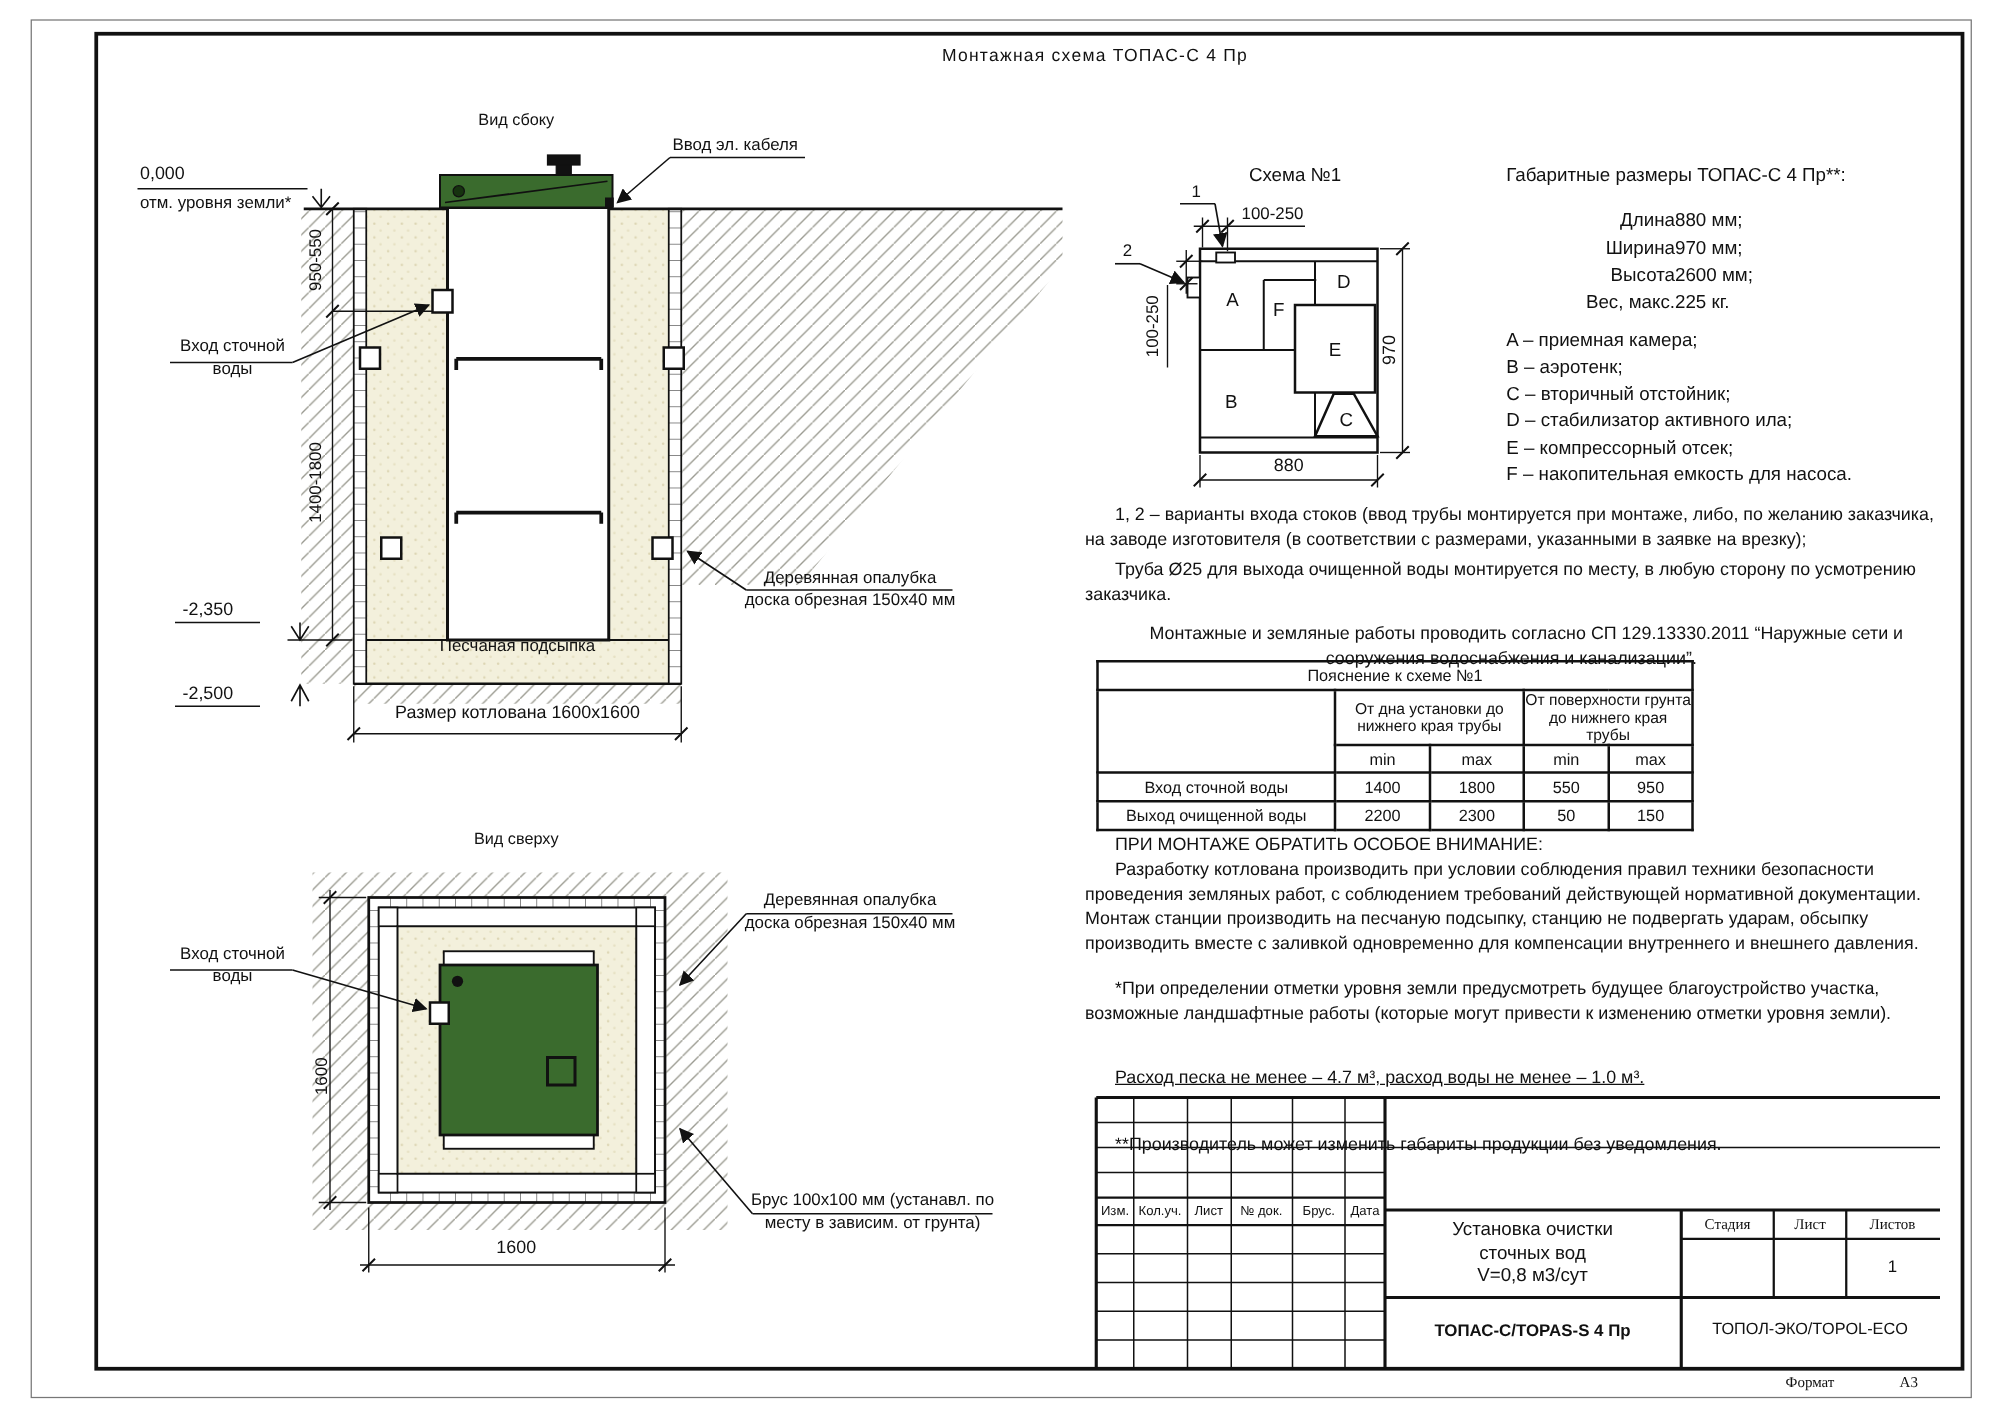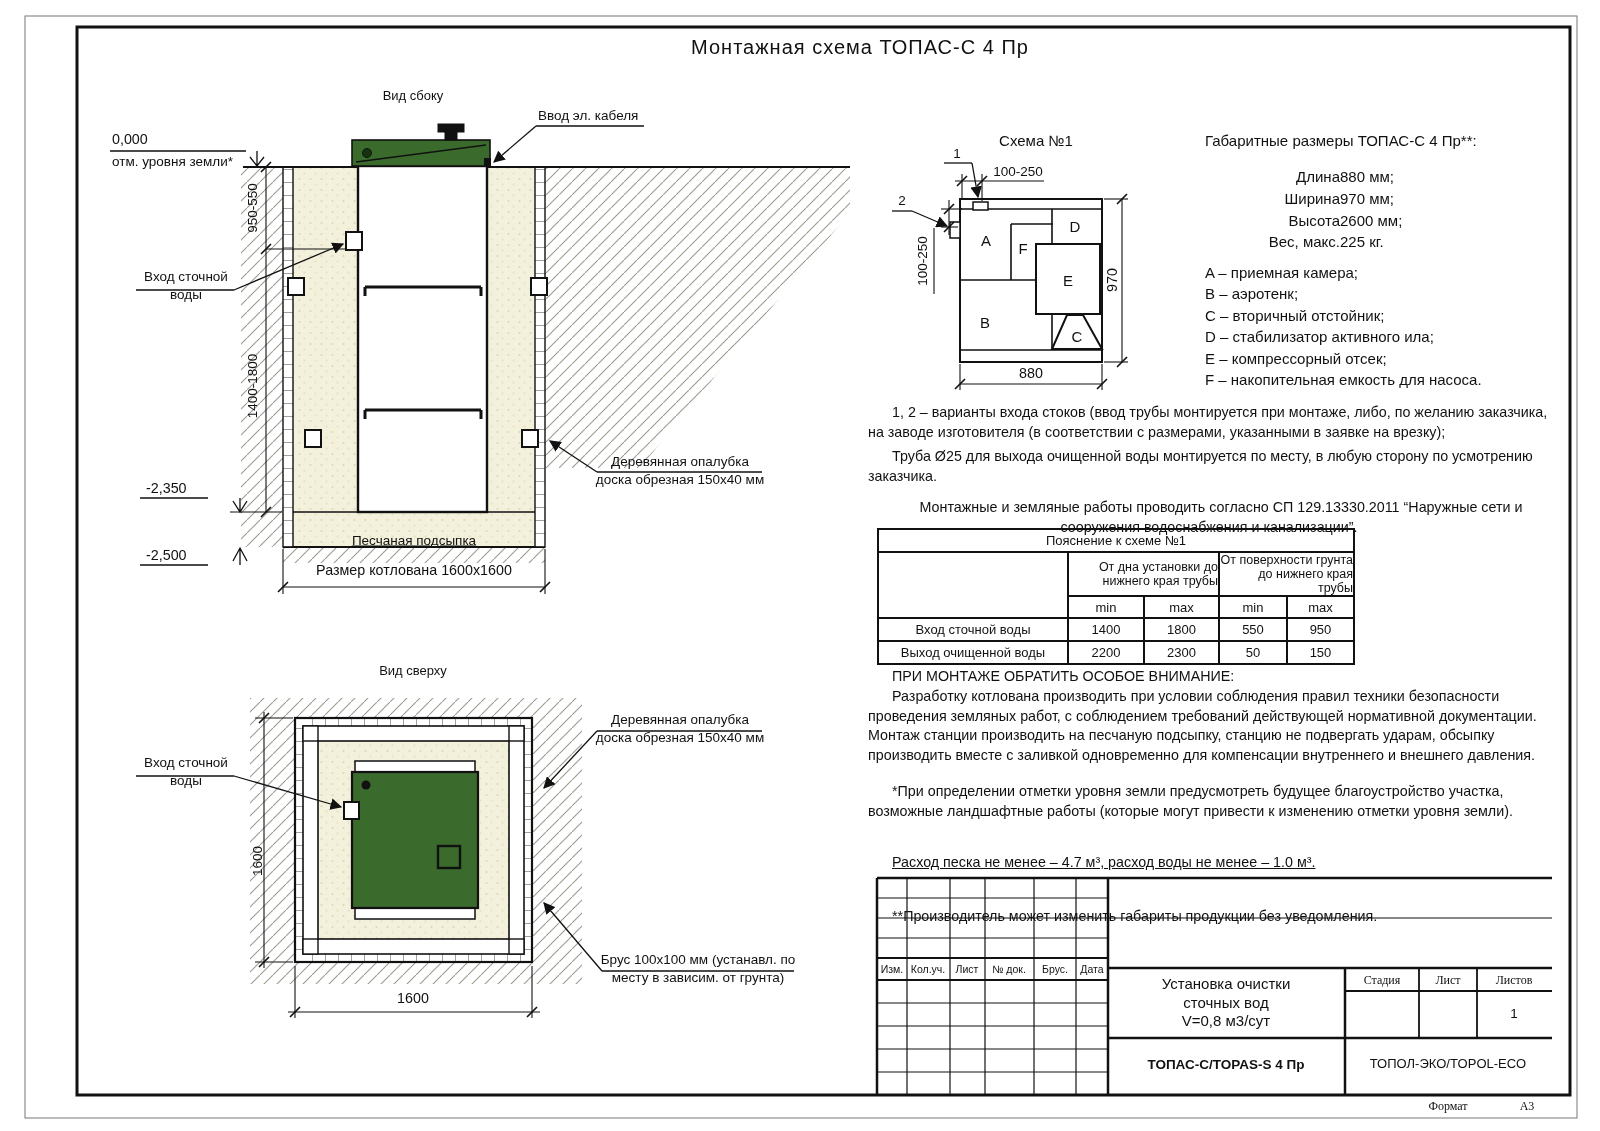--- a/index.html
+++ b/index.html
@@ -10,30 +10,30 @@
   .tm{transform:translate(-50%,-50%);}
   .tv{transform:translate(-50%,-50%) rotate(-90deg);}
   .lbl{position:absolute;transform:translateX(-50%);text-align:center;
        font-size:13.5px;line-height:1.32;white-space:pre-line;}
   .f10{font-size:10.5px;}
   .f12{font-size:12px;font-family:Liberation Serif, serif;}
   .f13{font-size:13.5px;}
   .f14{font-size:14.3px;}
   .f15{font-size:15px;}
   .f16{font-size:13px;}
-  .f22{font-size:20px;letter-spacing:1px;}
+  .f22{font-size:14px;letter-spacing:1px;margin-left:16px;}
   .para{position:absolute;width:682px;font-size:14.3px;line-height:1.38;text-indent:24px;}
   .uline{text-decoration:underline;}
   .specrow{display:flex;line-height:21.8px;font-size:15px;text-align:right;}
   .specrow .sl{width:135px;}
   .legend div{line-height:21.4px;font-size:15px;}
   table.exp{position:absolute;left:877px;top:528px;border-collapse:collapse;
             table-layout:fixed;font-size:13px;text-align:center;}
   table.exp td{border:2px solid #111;padding:0;vertical-align:middle;}
-  table.exp .grp{font-size:12.5px;line-height:1.12;text-align:right;}
+  table.exp .grp{font-size:12.5px;line-height:1.12;}
   svg{position:absolute;left:0;top:0;}
 </style>
 </head>
 <body>
 
 <svg width="1600" height="1131" viewBox="0 0 1600 1131">
   <defs>
     <pattern id="hatch" patternUnits="userSpaceOnUse" width="13" height="13">
       <path d="M-2,15 L15,-2" stroke="#9a9a90" stroke-width="1.1"></path>
     </pattern>
@@ -249,21 +249,21 @@
 
 <div class="t tc f16" style="left:413px;top:88px;">Вид сбоку</div>
 <div class="t f14" style="left:112px;top:131px;">0,000</div>
 <div class="t f13" style="left:112px;top:154px;">отм. уровня земли*</div>
 <div class="t tv f13" style="left:252px;top:208px;">950-550</div>
 <div class="t tv f13" style="left:252px;top:386px;">1400-1800</div>
 <div class="lbl" style="left:186px;top:268px;width:110px;">Вход сточной воды</div>
 <div class="t f13" style="left:538px;top:108px;">Ввод эл. кабеля</div>
 <div class="t f14" style="left:146px;top:480px;">-2,350</div>
 <div class="t f14" style="left:146px;top:547px;">-2,500</div>
-<div class="t tm f13" style="left:414px;top:540px;text-decoration:underline;">Песчаная подсыпка</div>
+<div class="t tm f13" style="left:414px;top:516px;">Песчаная подсыпка</div>
 <div class="t tm f14" style="left:414px;top:570px;">Размер котлована 1600x1600</div>
 <div class="lbl" style="left:680px;top:453px;width:180px;">Деревянная опалубка
 доска обрезная 150x40 мм</div>
 
 <div class="t tc f16" style="left:413px;top:663px;">Вид сверху</div>
 <div class="lbl" style="left:186px;top:754px;width:110px;">Вход сточной воды</div>
 <div class="lbl" style="left:680px;top:711px;width:180px;">Деревянная опалубка
 доска обрезная 150x40 мм</div>
 <div class="lbl" style="left:698px;top:951px;width:210px;">Брус 100x100 мм (устанавл. по
 месту в зависим. от грунта)</div>

